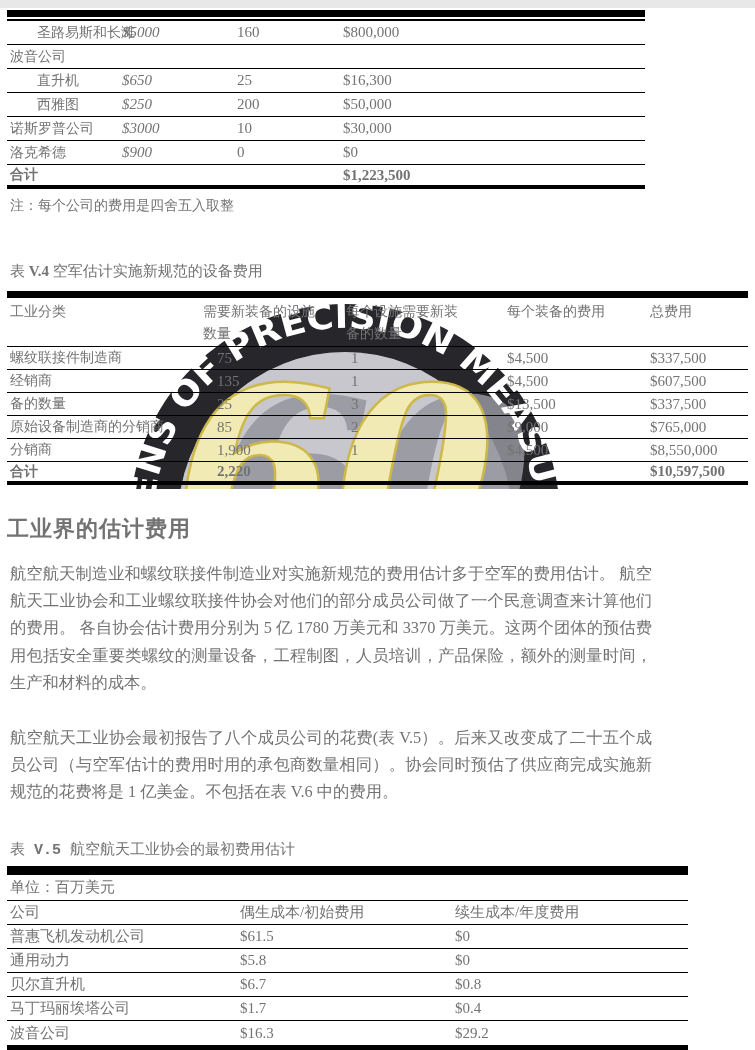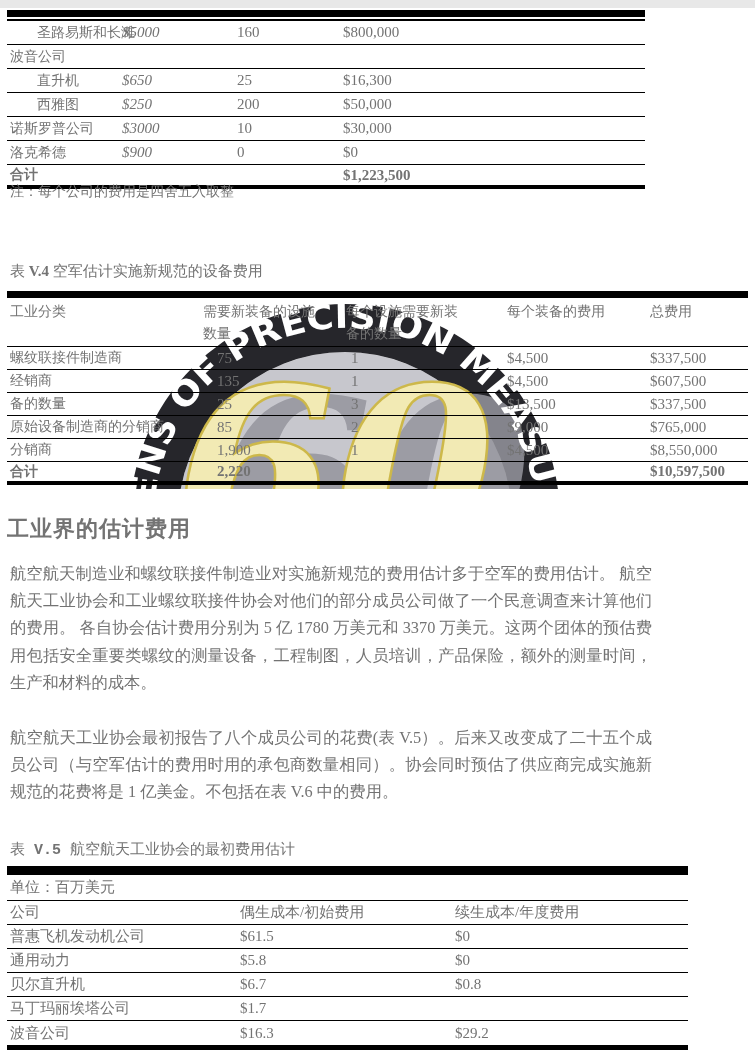--- a/index.html
+++ b/index.html
@@ -21,21 +21,21 @@
   
   #table1{left:7px;top:2px;width:638px;}
   #table1 .trow{height:24px;}
   #table1 .c1{width:115px;padding-left:3px;}
   #table1 .c1.ind{padding-left:30px;}
   #table1 .c2{width:115px;font-style:italic;}
   #table1 .c3{width:106px;}
   #table1 .c4{flex:1;}
   #table1 .total{border-bottom:4px solid #000;}
   
-  #note{left:10px;top:175px;font-size:14px;}
+  #note{left:10px;top:189px;font-size:14px;}
   
   #v4title{left:10px;top:254px;font-size:15px;}
   #tablev4{left:7px;top:283px;width:741px;height:198px;overflow:hidden;}
   #tablev4 .content{position:relative;z-index:1;}
   #tablev4 .trow{height:23px;background:transparent;}
   #tablev4 .hrow{height:49px;align-items:flex-start;padding-top:3px;line-height:22px;}
   #tablev4 .c1{width:196px;padding-left:3px;}
   #tablev4 .c2{width:143px;}
   #tablev4 .c3{width:161px;}
   #tablev4 .c4{width:143px;}
@@ -227,20 +227,21 @@
       <span class="cell c3 num">$0</span>
     </div>
     <div class="trow">
       <span class="cell c1 cjk">贝尔直升机</span>
       <span class="cell c2 num">$6.7</span>
       <span class="cell c3 num">$0.8</span>
     </div>
     <div class="trow">
       <span class="cell c1 cjk">马丁玛丽埃塔公司</span>
       <span class="cell c2 num">$1.7</span>
+      <span class="cell c3 num">$0.4</span>
     </div>
     <div class="trow nob">
       <span class="cell c1 cjk">波音公司</span>
       <span class="cell c2 num">$16.3</span>
       <span class="cell c3 num">$29.2</span>
     </div>
     <div class="bar" style="height:5px"></div>
   </div>
 
 </div>

